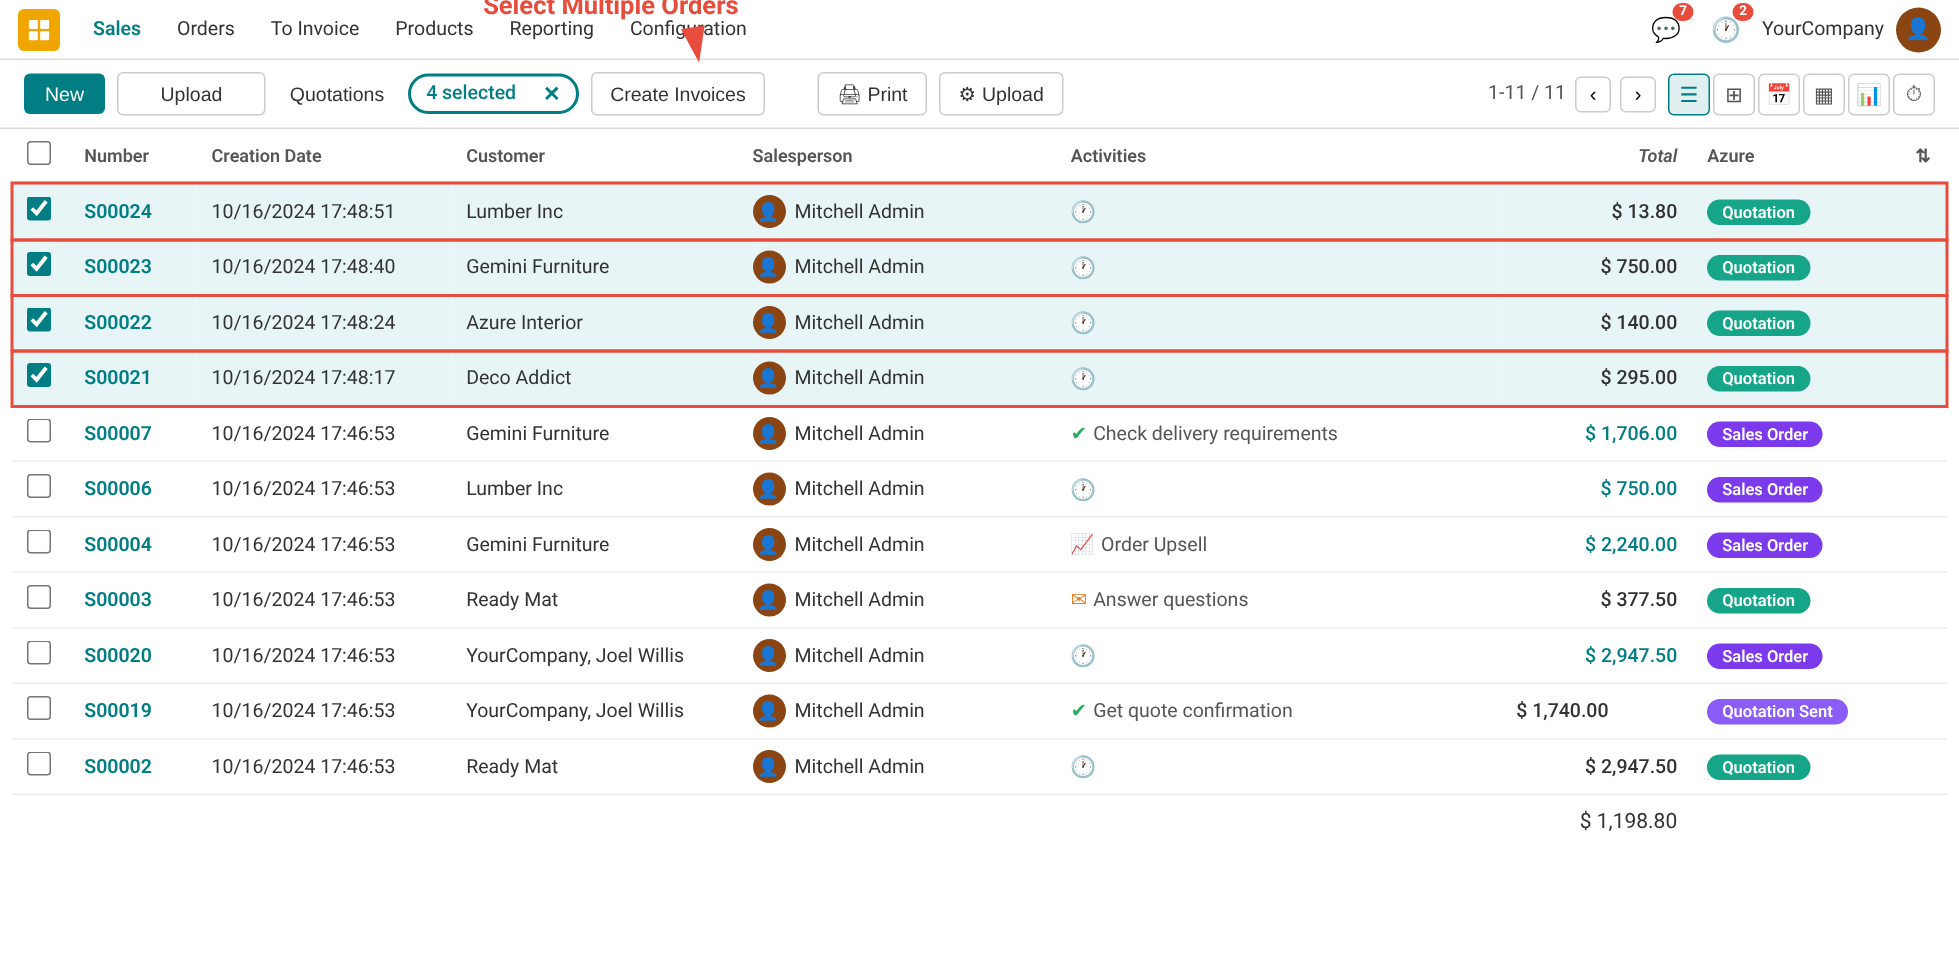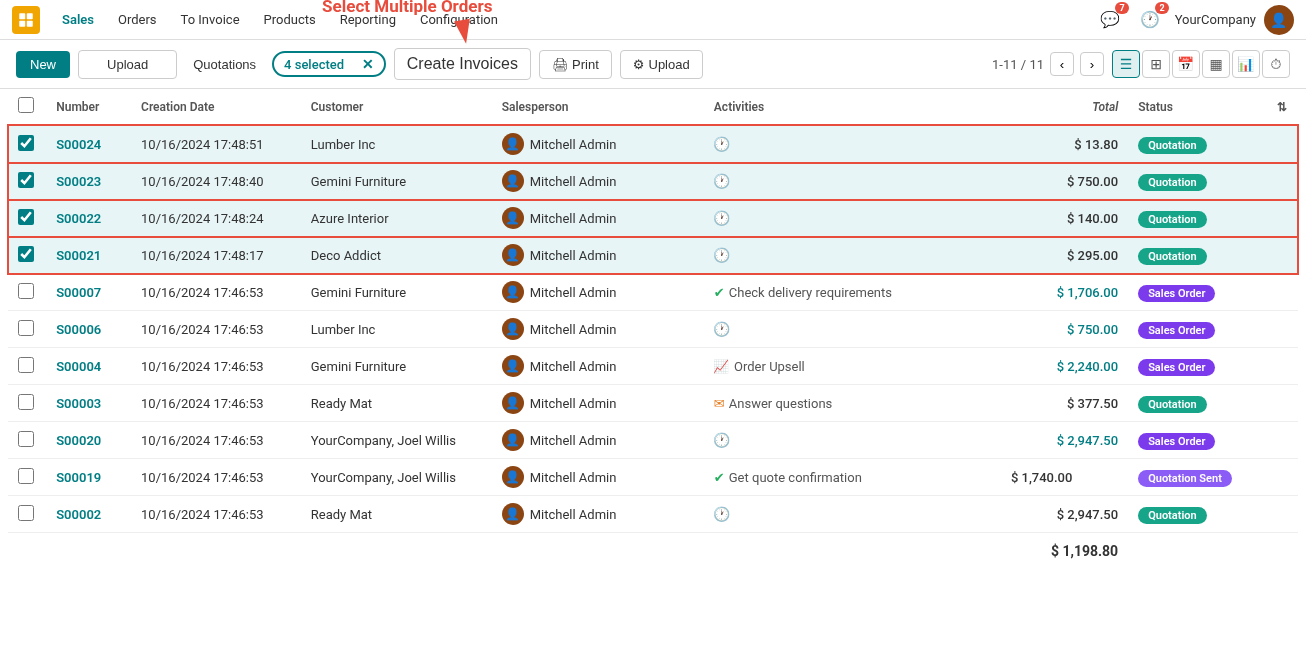--- a/index.html
+++ b/index.html
@@ -21,22 +21,22 @@
     .company-name { font-size: 13px; color: #333; cursor: pointer; }
     .avatar { width: 30px; height: 30px; border-radius: 50%; background: #8b4513; display: flex; align-items: center; justify-content: center; overflow: hidden; }
 
     
     .toolbar { display: flex; align-items: center; padding: 8px 16px; border-bottom: 1px solid #ddd; gap: 8px; background: #fff; }
     .btn-new { background: #017e84; color: #fff; border: none; border-radius: 4px; padding: 6px 14px; font-size: 13px; cursor: pointer; font-weight: 500; }
     .btn-upload { background: #fff; color: #333; border: 1px solid #ccc; border-radius: 4px; padding: 6px 28px; font-size: 13px; cursor: pointer; }
     .btn-quotations { background: #fff; color: #333; border: none; font-size: 13px; cursor: pointer; padding: 6px 8px; }
     .selected-badge { display: flex; align-items: center; background: #fff; border: 2px solid #017e84; border-radius: 20px; padding: 3px 10px; gap: 18px; font-size: 13px; color: #017e84; font-weight: 500; cursor: pointer; }
     .selected-badge .close-x { font-size: 14px; cursor: pointer; color: #017e84; font-weight: bold; }
-    .btn-create-invoices { background: #fff; color: #333; border: 1px solid #ccc; border-radius: 4px; padding: 6px 12px; font-size: 16px; cursor: pointer; }
-    .btn-print { background: #fff; color: #333; border: 1px solid #ccc; border-radius: 4px; padding: 6px 12px; font-size: 13px; cursor: pointer; }
+    .btn-create-invoices { background: #fff; color: #333; border: 1px solid #ccc; border-radius: 4px; padding: 6px 12px; font-size: 13px; cursor: pointer; }
+    .btn-print { background: #fff; color: #333; border: 1px solid #ccc; border-radius: 4px; padding: 6px 12px; font-size: 13px; cursor: pointer; margin-left: 27px; }
     .btn-actions { background: #fff; color: #333; border: 1px solid #ccc; border-radius: 4px; padding: 6px 12px; font-size: 13px; cursor: pointer; display: flex; align-items: center; gap: 4px; }
     .toolbar-spacer { flex: 1; }
     .pagination { display: flex; align-items: center; gap: 6px; font-size: 13px; color: #555; }
     .pag-btn { background: none; border: 1px solid #ccc; border-radius: 4px; width: 24px; height: 24px; cursor: pointer; display: flex; align-items: center; justify-content: center; }
     .view-icons { display: flex; gap: 2px; }
     .view-btn { background: none; border: 1px solid #ccc; border-radius: 4px; width: 28px; height: 28px; cursor: pointer; display: flex; align-items: center; justify-content: center; color: #555; font-size: 14px; }
     .view-btn.active { background: #e0f0f0; border-color: #017e84; color: #017e84; }
 
     
     .table-wrap { overflow-x: auto; padding: 0 8px; }
@@ -51,21 +51,21 @@
     .activity-cell { display: flex; align-items: center; gap: 4px; color: #555; }
     .activity-icon { color: #888; font-size: 14px; }
     .activity-check { color: #27ae60; }
     .activity-chart { color: #e67e22; }
     .activity-mail { color: #e67e22; }
     .total-cell { text-align: right; color: #017e84; font-weight: 500; }
     .total-cell.dark { color: #333; }
     .badge-quotation { background: #17a589; color: #fff; border-radius: 12px; padding: 2px 10px; font-size: 11px; font-weight: 600; }
     .badge-sales-order { background: #7c3aed; color: #fff; border-radius: 12px; padding: 2px 10px; font-size: 11px; font-weight: 600; }
     .badge-quotation-sent { background: #8b5cf6; color: #fff; border-radius: 12px; padding: 2px 10px; font-size: 11px; font-weight: 600; }
-    .footer-total { text-align: right; padding: 10px 10px; font-weight: 700; font-size: 14px; color: #333; }
+    .footer-total { text-align: right; padding: 10px 10px; font-weight: 400; font-size: 14px; color: #333; }
     .col-num { width: 80px; }
     .col-date { width: 160px; }
     .col-customer { width: 180px; }
     .col-salesperson { width: 200px; }
     .col-activities { width: 280px; }
     .col-total { width: 120px; text-align: right; font-style: italic; }
     .col-status { width: 130px; }
     .col-adjust { width: 30px; }
   </style>
 </head>
@@ -150,21 +150,21 @@
   <table>
     <thead>
       <tr>
         <th style="width:30px;"><input type="checkbox" class="checkbox" style=""></th>
         <th class="col-num">Number</th>
         <th class="col-date">Creation Date</th>
         <th class="col-customer">Customer</th>
         <th class="col-salesperson">Salesperson</th>
         <th class="col-activities">Activities</th>
         <th class="col-total">Total</th>
-        <th class="col-status">Status</th>
+        <th class="col-status">Azure</th>
         <th class="col-adjust" style="text-align:center; cursor:pointer;">⇅</th>
       </tr>
     </thead>
     <tbody id="table-body">
     <tr style="background: rgb(232, 245, 246); outline: rgb(231, 76, 60) solid 2px; outline-offset: -1px;">
           <td><input type="checkbox" class="checkbox" checked="" style=""></td>
           <td><span class="order-link">S00024</span></td>
           <td>10/16/2024 17:48:51</td>
           <td>Lumber Inc</td>
           <td>

